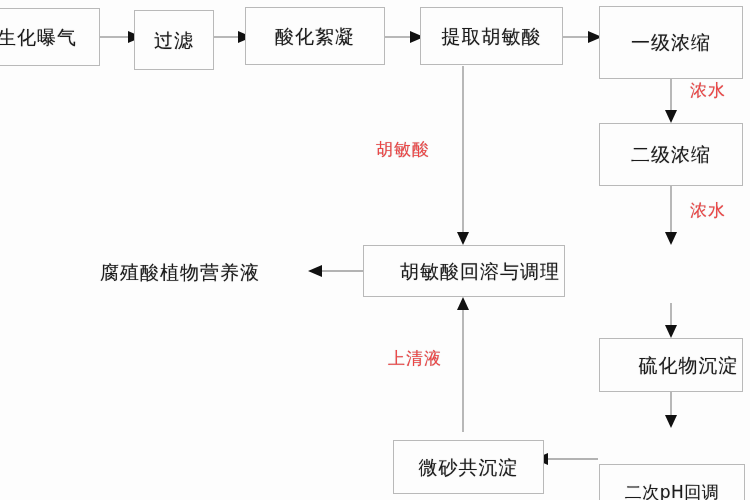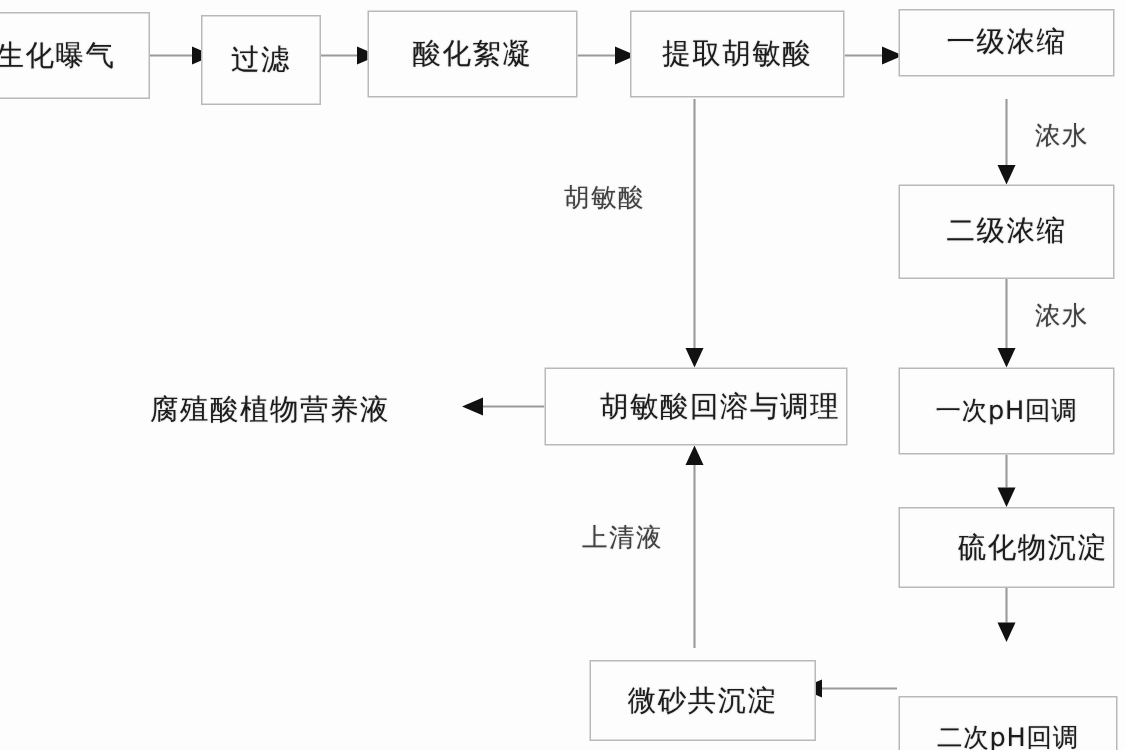--- a/index.html
+++ b/index.html
@@ -42,21 +42,21 @@
     color: #1b1b1b;
     font-size: 19px;
     letter-spacing: 1px;
     white-space: nowrap;
     font-weight: 500;
     text-shadow: 0 0 1px rgba(90,90,90,0.5);
     font-family: Liberation Mono, monospace;
   }
   .edge-label {
     position: absolute;
-    color: #404040;
+    color: #ef4444;
     font-size: 17px;
     letter-spacing: 1px;
     white-space: nowrap;
     font-weight: 500;
     text-shadow: 0 0 1px rgba(100,100,100,0.45);
   }
   svg.connectors {
     position: absolute;
     left: 0;
     top: 0;
@@ -127,31 +127,28 @@
   </div>
 
   <div class="node" style="left:245px; top:7px; width:140px; height:58px;">
     <span>酸化絮凝</span>
   </div>
 
   <div class="node" style="left:420px; top:7px; width:143px; height:58px;">
     <span>提取胡敏酸</span>
   </div>
 
-  <div class="node" style="left:599px; top:6px; width:144px; height:45px;">
+  <div class="node" style="left:599px; top:6px; width:144px; height:73px;">
     <span>一级浓缩</span>
   </div>
 
   <div class="node" style="left:599px; top:123px; width:144px; height:63px;text-align:right;">
     <span>二级浓缩</span>
   </div>
 
-  <div class="node small-text" style="left:599px; top:245px; width:144px; height:58px;">
-    <span>一次pH回调</span>
-  </div>
 
   <div class="node" style="left:599px; top:338px; width:144px; height:54px;padding-left:35px;">
     <span>硫化物沉淀</span>
   </div>
 
   <div class="node small-text" style="left:599px; top:430px; width:146px; height:56px;margin-top:34px;">
     <span>二次pH回调</span>
   </div>
 
   <div class="node" style="left:393px; top:440px; width:151px; height:54px;">
@@ -161,17 +158,17 @@
   <div class="node" style="left:363px; top:245px; width:202px; height:52px;padding-left:32px;">
     <span>胡敏酸回溶与调理</span>
   </div>
 
   <div class="plain-label" style="left:100px; top:260px;">腐殖酸植物营养液</div>
 
   <div class="edge-label" style="left:690px; top:79px;">浓水</div>
 
   <div class="edge-label" style="left:690px; top:199px;">浓水</div>
 
-  <div class="edge-label" style="left:376px; top:120px;">胡敏酸</div>
+  <div class="edge-label" style="left:376px; top:138px;">胡敏酸</div>
 
   <div class="edge-label" style="left:388px; top:347px;">上清液</div>
 
 </div>
 
 </body></html>

